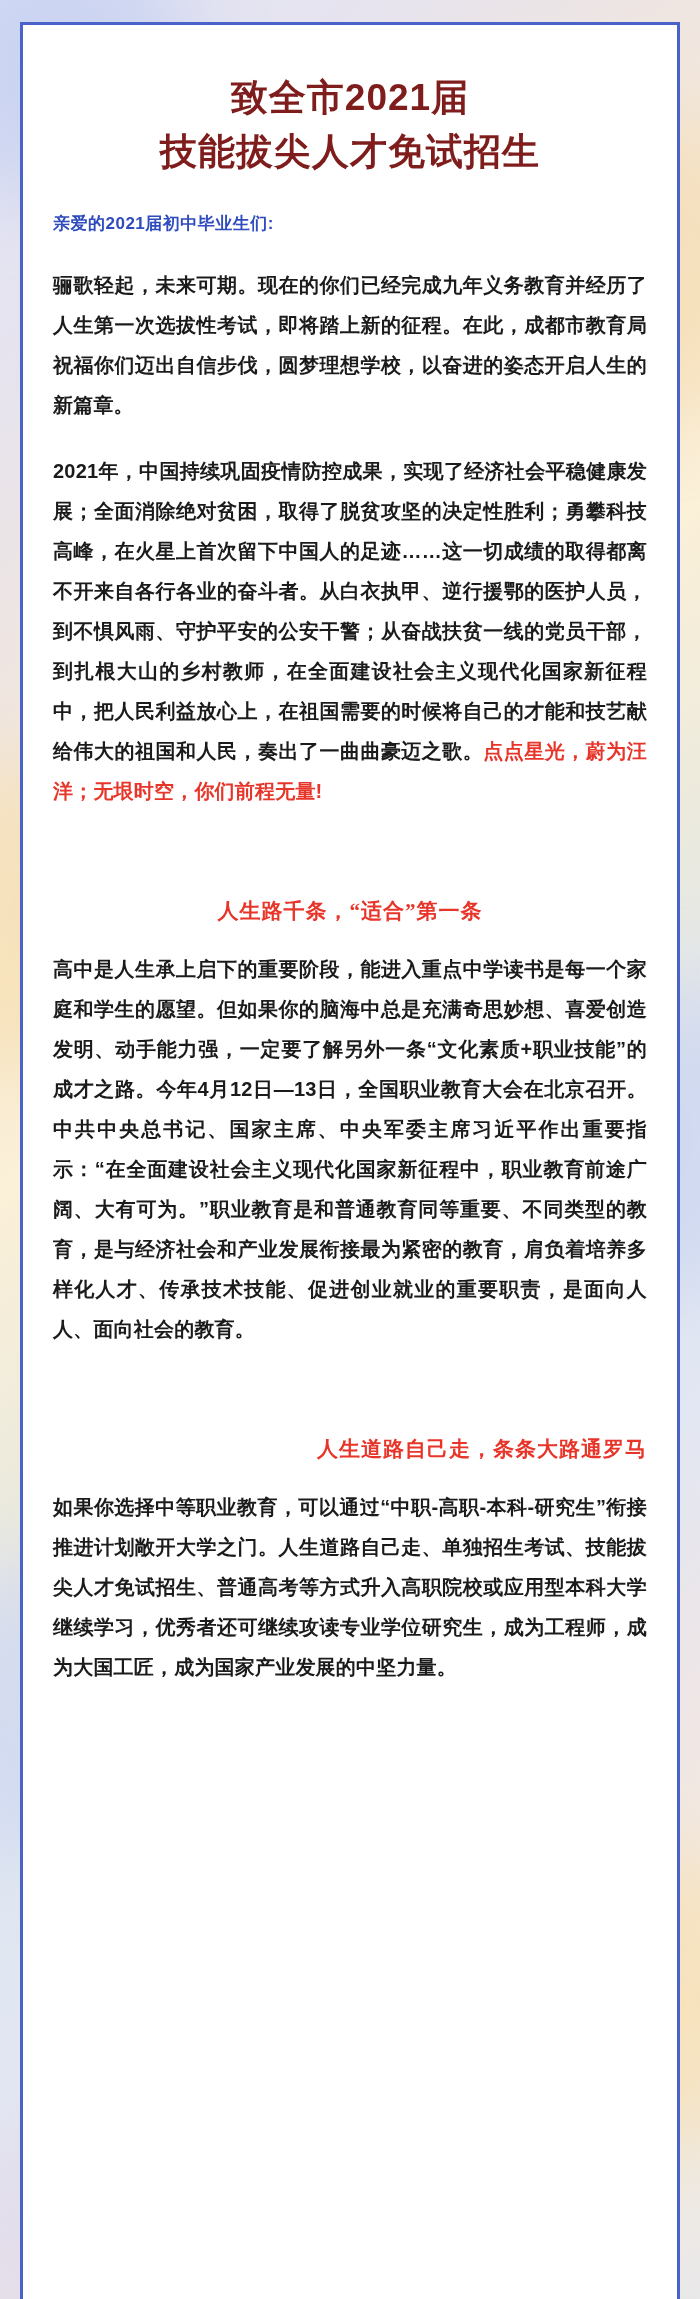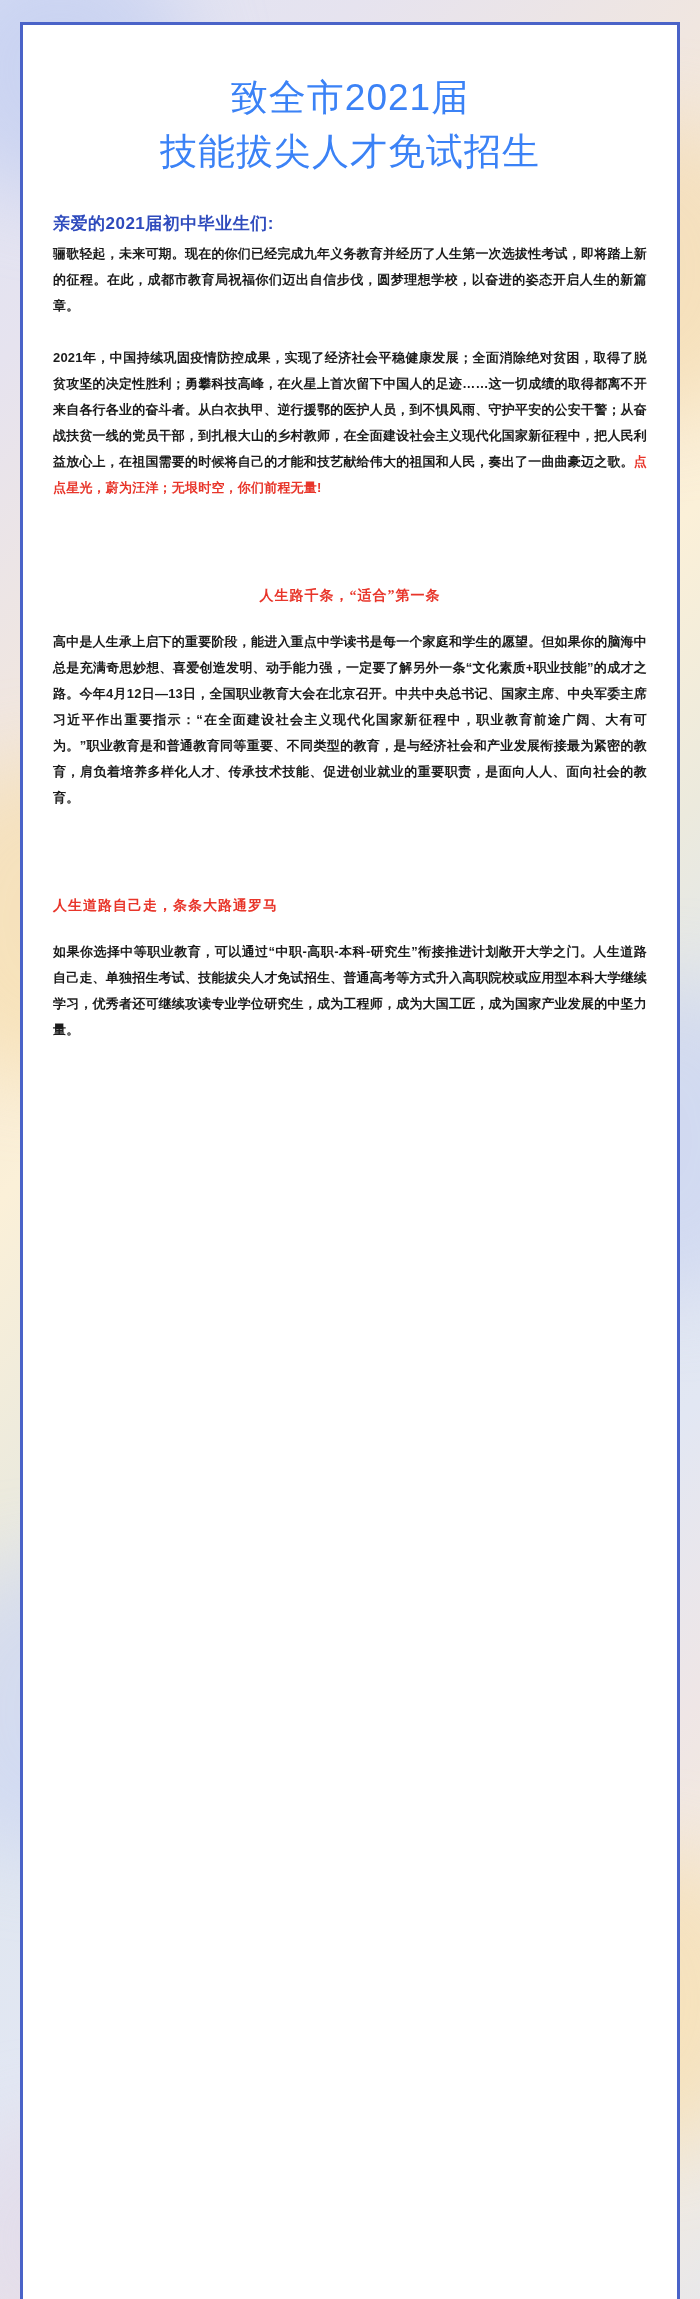--- a/index.html
+++ b/index.html
@@ -60,65 +60,65 @@
     width: 660px;
     min-height: 2277px;
     background: #ffffff;
     border: 3px solid #4a63c8;
     border-bottom: none;
     padding: 28px 30px 40px 30px;
   }
 
   .title {
     text-align: center;
-    color: #3b82f6;
-    font-weight: normal;
+    color: #7f1d1d;
+    font-weight: bold;
     font-size: 37px;
     line-height: 1.45;
     letter-spacing: 1px;
     margin: 18px 0 34px 0;
     font-family: "Liberation Sans", "DejaVu Sans", sans-serif;
   }
   .title .line { display: block; }
 
   .salutation {
     color: #2f4bbd;
     font-weight: bold;
     font-size: 17px;
-    margin: 24px 0 6px 0;
+    margin: 24px 0 30px 0;
     letter-spacing: 0.5px;
   }
 
   p.body {
     color: #1b1b1b;
-    font-size: 13px;
+    font-size: 20px;
     line-height: 2.0;
     text-align: justify;
     margin: 0 0 26px 0;
     letter-spacing: 0.2px;
     font-weight: bold;
     font-family: "Liberation Sans", "DejaVu Sans", sans-serif;
   }
 
   .highlight-red {
     color: #e8352a;
     font-weight: bold;
   }
 
   .section-heading {
     color: #e8352a;
     font-weight: bold;
-    font-size: 14px;
+    font-size: 21px;
     text-align: center;
     letter-spacing: 1px;
     margin: 34px 0 24px 0;
     font-family: "Liberation Serif", "DejaVu Serif", serif;
   }
   .section-heading.left {
-    text-align: left;
+    text-align: right;
   }
 
   .spacer-lg { height: 26px; }
 </style>
 </head>
 <body>
 
 <div class="poster">
   <div class="blob blob-1"></div>
   <div class="blob blob-2"></div>

